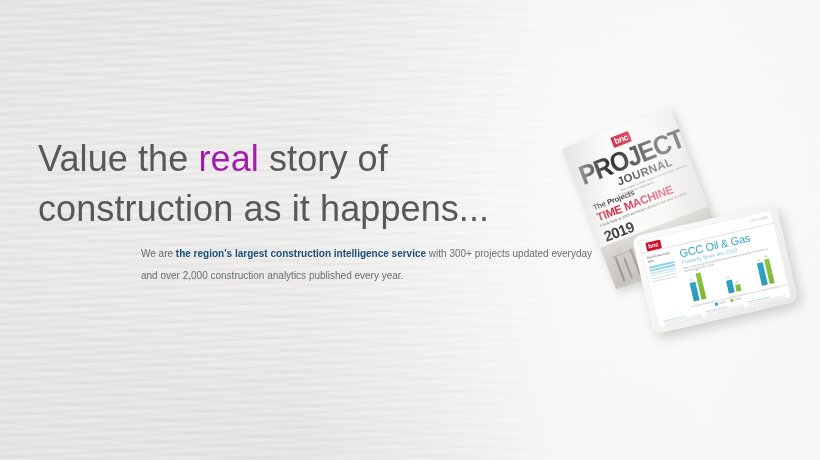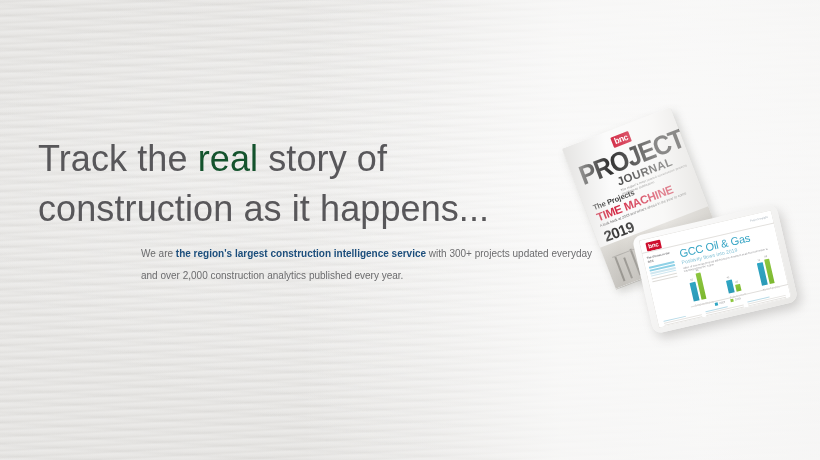--- a/index.html
+++ b/index.html
@@ -64,21 +64,21 @@
     left: 38px;
     top: 134px;
     width: 480px;
     font-size: 36px;
     font-weight: 300;
     line-height: 50px;
     letter-spacing: 0.1px;
     color: #58575a;
     white-space: pre-line;
   }
-  #headline .accent { color: #14532d; }
+  #headline .accent { color: #a21caf; }
 
   #subcopy {
     position: absolute;
     left: 141px;
     top: 243px;
     width: 470px;
     font-size: 10px;
     line-height: 21.5px;
     color: #6c6c6e;
     font-weight: 400;
@@ -389,21 +389,21 @@
 </head>
 <body>
 
 <div id="stage">
 
   <div id="bg-base"></div>
   <div id="bg-photo"></div>
   <div id="bg-vignette"></div>
 
   <div id="copy">
-    <div id="headline"><span>Track the </span><span class="accent">real</span><span> story of
+    <div id="headline"><span>Value the </span><span class="accent">real</span><span> story of
 construction as it happens...</span></div>
 
     <div id="subcopy"><span>We are </span><span class="strong">the region's largest construction intelligence service</span><span> with 300+ projects updated everyday and over 2,000 construction analytics published every year.</span></div>
   </div>
 
   <div id="magazine">
     <div id="mag-logo">bnc</div>
     <div id="mag-title">PROJECTS</div>
     <div id="mag-subtitle">JOURNAL</div>
     <div id="mag-tagline">The region's most trusted construction projects intelligence publication</div>

